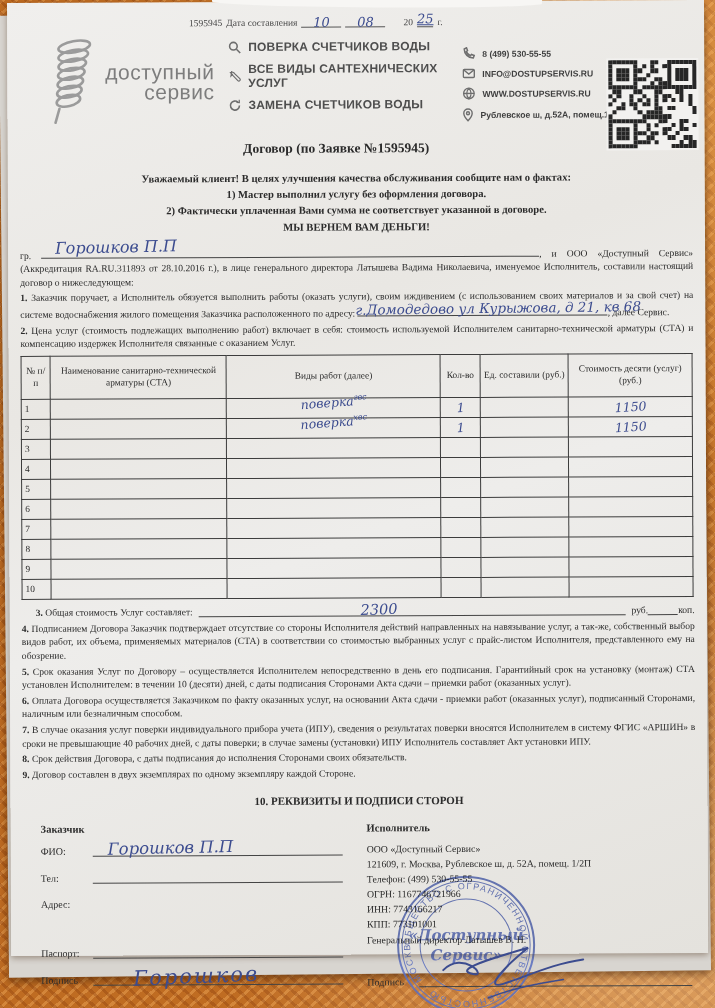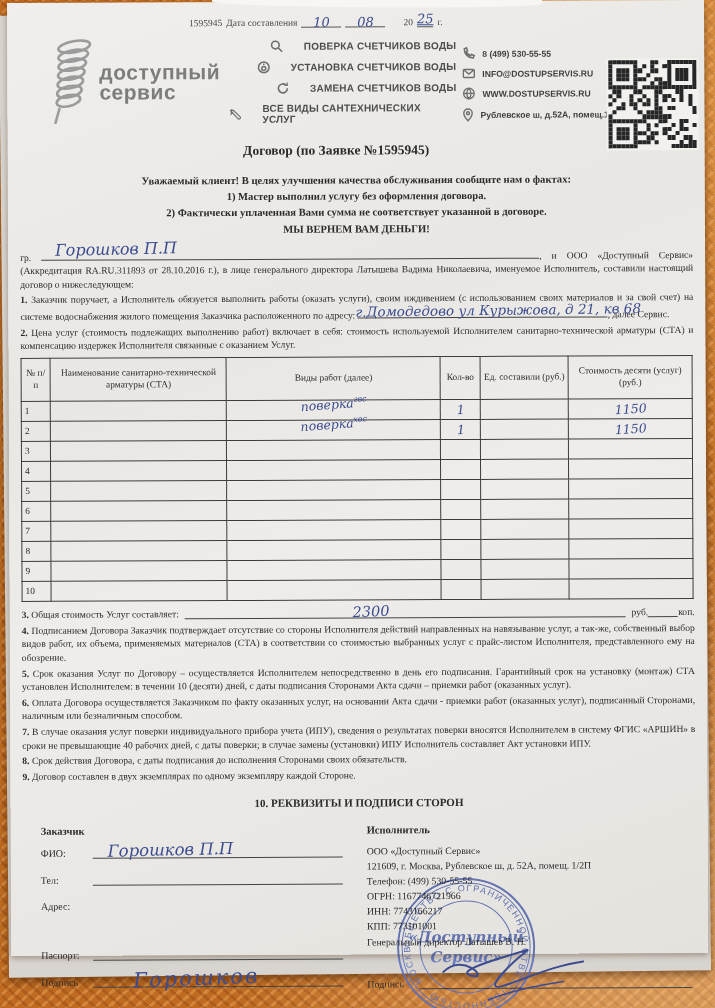--- a/index.html
+++ b/index.html
@@ -26,25 +26,25 @@
   }
   .torn{position:absolute;left:205px;top:-4px;width:330px;height:10px;background:#f7f6f4;
     border-radius:0 0 40% 55%;transform:rotate(.4deg);}
   
   .dateline{margin:4px 0 0 170px;font-size:9.5px;color:#454545;display:flex;align-items:flex-end;gap:4px;}
   .dateline .blank{display:inline-block;border-bottom:1px solid #555;min-width:40px;text-align:center;line-height:8px;}
   .hand{font-family:"DejaVu Serif",serif;font-style:italic;color:#3c4c8f;}
   
   .header{display:flex;align-items:flex-start;margin-top:8px;}
   .logo{display:flex;align-items:center;margin-left:28px;width:175px;}
-  .logo-text{font-family:"Liberation Sans",sans-serif;font-weight:bold;color:#7d7d7d;
-    font-size:21px;line-height:.95;letter-spacing:.5px;}
+  .logo-text{font-family:"Liberation Sans",sans-serif;font-weight:normal;color:#7d7d7d;
+    font-size:21px;line-height:.95;letter-spacing:.5px;margin-left:6px;text-align:right;}
   .svc-list{width:228px;margin-left:6px;margin-top:4px;}
-  .svc{display:flex;align-items:center;gap:21px;font-family:"Liberation Sans",sans-serif;
-    font-weight:bold;font-size:10px;color:#4e4e4e;margin-bottom:8px;letter-spacing:.2px;justify-content:flex-end;}
+  .svc{display:flex;align-items:center;gap:7px;font-family:"Liberation Sans",sans-serif;
+    font-weight:bold;font-size:12px;color:#4e4e4e;margin-bottom:8px;letter-spacing:.2px;}
   .cts{width:190px;margin-left:6px;margin-top:12px;}
   .ct{display:flex;align-items:center;gap:7px;font-family:"Liberation Sans",sans-serif;
     font-weight:bold;font-size:8.6px;color:#3f3f3f;margin-bottom:8px;}
   .icon-svg{flex:0 0 auto;}
   #qr{position:absolute;right:6px;top:58px;width:88px;height:88px;background:#f2f1ef;
     display:grid;grid-template-columns:repeat(21,1fr);grid-template-rows:repeat(21,1fr);padding:2px;}
   #qr .m{background:#262626;}
   
   .doc-title{text-align:center;font-weight:bold;font-size:13.5px;margin:10px 40px 0 0;}
   .notice{margin-top:14px;font-weight:bold;font-size:10.6px;text-align:center;line-height:1.5;}
@@ -65,21 +65,21 @@
   table.goods td{height:17px;}
   td.c-num{text-align:left;padding-left:6px;font-size:9.4px;}
   .cell-hand{position:relative;}
   .cell-hand .hw{position:absolute;left:50%;top:-4px;transform:translateX(-50%) rotate(-4deg);
     font-size:12.5px;white-space:nowrap;}
   .cell-hand .hw sup{font-size:8px;}
   .qty-hand,.cost-hand{font-size:12.5px;transform:rotate(-3deg);display:inline-block;}
   td.center{text-align:center;}
   
   .total-line{display:flex;align-items:flex-end;font-size:9.6px;margin-top:3px;}
-  .total-line .lbl{font-weight:bold;white-space:nowrap;}
+  .total-line .lbl{font-weight:bold;white-space:nowrap;margin-left:14px;}
   .total-line .amt{flex:1;border-bottom:1px solid #444;margin:0 6px;text-align:center;position:relative;height:14px;}
   .total-line .amt .hw{font-size:14.5px;position:absolute;left:38%;bottom:-2px;transform:rotate(-2deg);}
   .total-line .kop-blank{display:inline-block;border-bottom:1px solid #444;width:30px;}
   
   .terms{margin-top:4px;}
   
   .sec10{text-align:center;font-weight:bold;font-size:11px;margin-top:14px;}
   
   .req{display:flex;margin-top:16px;}
   .req-left{width:330px;padding-left:18px;box-sizing:border-box;}
@@ -138,39 +138,31 @@
 
       <div class="svc-list">
         <div class="svc">
           <svg class="icon-svg" width="13" height="13" viewBox="0 0 13 13" fill="none" stroke="#6e6e6e" stroke-width="1.6">
               <circle cx="5.2" cy="5.2" r="3.8"></circle>
               <path d="M8.2 8.2 L12 12"></path>
             </svg>
           <span>ПОВЕРКА СЧЕТЧИКОВ ВОДЫ</span>
         </div>
         <div class="svc">
-          <svg class="icon-svg" width="13" height="13" viewBox="0 0 13 13" fill="none" stroke="#6e6e6e" stroke-width="1.5">
-              <circle cx="6.5" cy="6.5" r="5.3"></circle>
-              <circle cx="6.5" cy="7.5" r="2"></circle>
-              <path d="M6.5 2.5 v1.5"></path>
+          <svg class="icon-svg" width="13" height="13" viewBox="0 0 13 13" fill="none" stroke="#6e6e6e" stroke-width="1.6">
+              <path d="M3.5 1.2 a3 3 0 0 0 1 4.2 l5 5.2 a1.4 1.4 0 0 0 2 -2 l-5.2 -5 a3 3 0 0 0 -4.2 -1 l2 2 -1.4 1.4 z" stroke-width="1.2"></path>
             </svg>
-          <span>УСТАНОВКА СЧЕТЧИКОВ ВОДЫ</span>
+          <span>ВСЕ ВИДЫ САНТЕХНИЧЕСКИХ УСЛУГ</span>
         </div>
         <div class="svc">
           <svg class="icon-svg" width="13" height="13" viewBox="0 0 13 13" fill="none" stroke="#6e6e6e" stroke-width="1.6">
               <path d="M11 6.5 a4.5 4.5 0 1 1 -1.4 -3.2"></path>
               <path d="M10.8 0.8 L10.9 3.6 L8.1 3.4" stroke-width="1.2"></path>
             </svg>
           <span>ЗАМЕНА СЧЕТЧИКОВ ВОДЫ</span>
-        </div>
-        <div class="svc">
-          <svg class="icon-svg" width="13" height="13" viewBox="0 0 13 13" fill="none" stroke="#6e6e6e" stroke-width="1.6">
-              <path d="M3.5 1.2 a3 3 0 0 0 1 4.2 l5 5.2 a1.4 1.4 0 0 0 2 -2 l-5.2 -5 a3 3 0 0 0 -4.2 -1 l2 2 -1.4 1.4 z" stroke-width="1.2"></path>
-            </svg>
-          <span>ВСЕ ВИДЫ САНТЕХНИЧЕСКИХ УСЛУГ</span>
         </div>
       </div>
 
       <div class="cts">
         <div class="ct">
           <svg class="icon-svg" width="13" height="13" viewBox="0 0 13 13" fill="none" stroke="#6e6e6e" stroke-width="1.5">
               <path d="M2 2 c0 5 4 9 9 9 l1-2.5 -2.8-1 -1 1.2 c-1.8-.8 -3.3-2.3 -4.1-4.1 l1.2-1 -1-2.8 z"></path>
             </svg>
           <span>8 (499) 530-55-55</span>
         </div>

